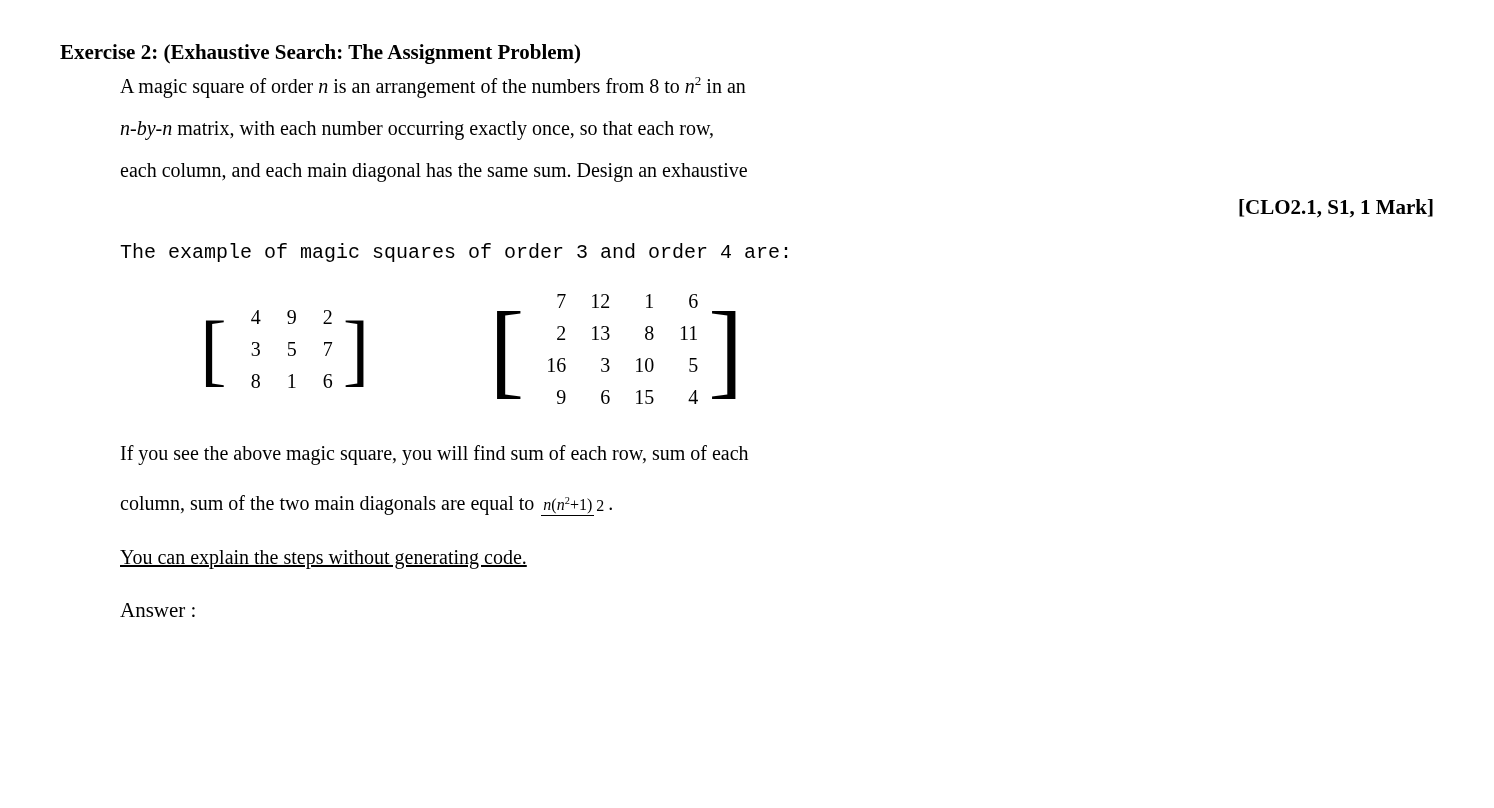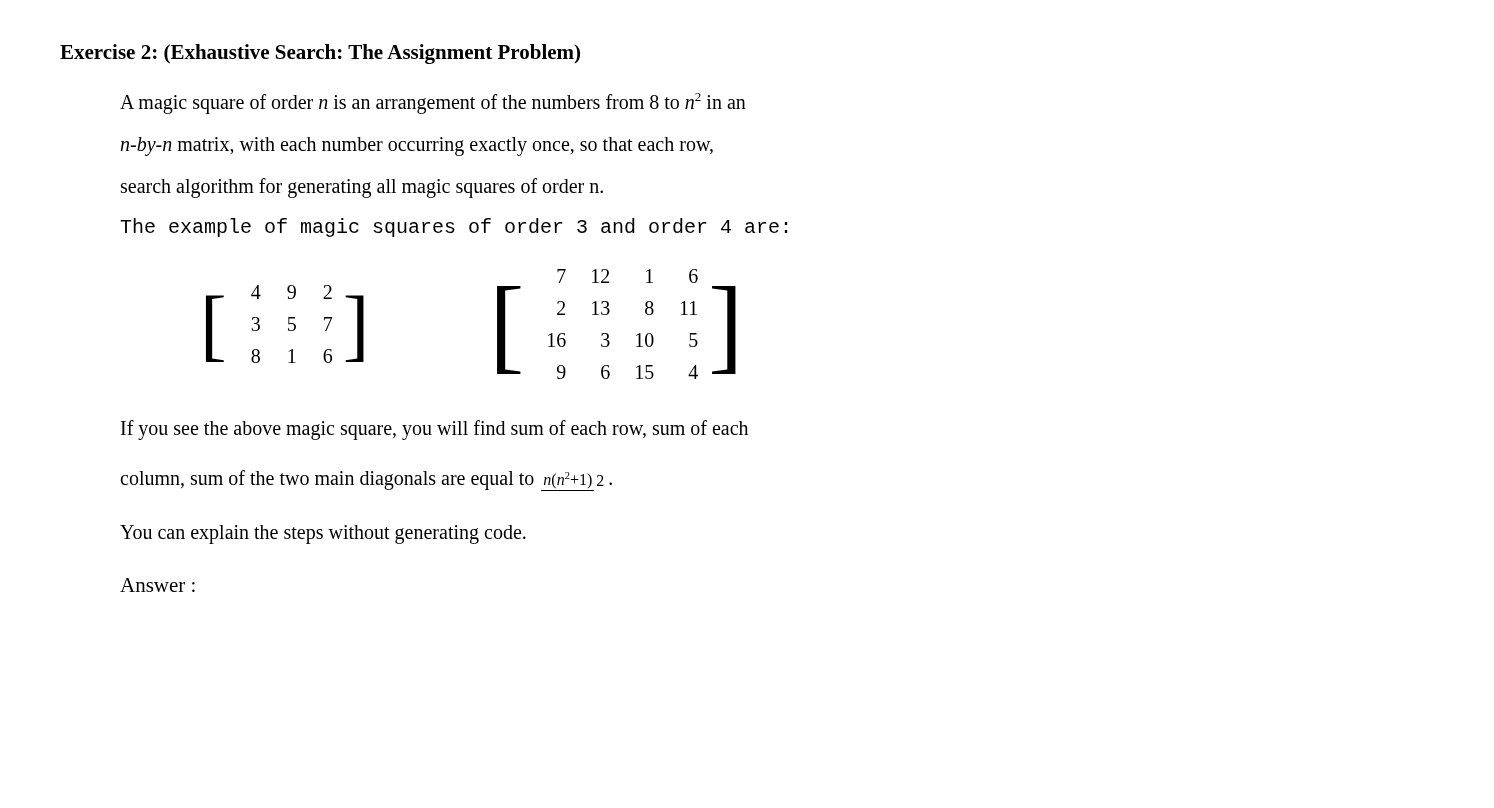--- a/index.html
+++ b/index.html
@@ -14,21 +14,21 @@
       font-size: 20px;
       color: #000000;
       padding: 40px 60px;
       width: 1494px;
       min-height: 808px;
     }
 
     .exercise-title {
       font-weight: bold;
       font-size: 21px;
-      margin-bottom: 20px;
+      margin-bottom: 4px;
     }
 
     .content-block {
       padding-left: 60px;
     }
 
     .paragraph {
       text-align: justify;
       line-height: 1.7;
       margin-bottom: 8px;
@@ -140,20 +140,21 @@
     }
 
     .italic {
       font-style: italic;
     }
 
     .you-can-line {
       margin-top: 20px;
       margin-bottom: 24px;
       line-height: 1.7;
+      text-decoration: underline;
     }
 
     .answer-line {
       font-weight: normal;
       font-size: 21px;
     }
   </style>
 </head>
 <body>
 
@@ -164,23 +165,24 @@
   <div class="content-block">
 
     <div class="paragraph">
       <span>A magic square of order </span><span class="italic">n</span><span> is an arrangement of the numbers from 8 to </span><span class="italic">n</span><sup>2</sup><span> in an</span>
     </div>
 
     <div class="paragraph">
       <span class="italic">n</span><span class="italic">-by-</span><span class="italic">n</span><span> matrix,  with  each  number  occurring  exactly  once,  so  that  each  row,</span>
     </div>
 
-
-    <div class="paragraph">search algorithm for generating all magic squares of order n.</div>
-
+    <div class="paragraph">each column, and each main diagonal has the same sum. Design an exhaustive</div>
+
+
+    <div class="clo-mark">[CLO2.1, S1, 1 Mark]</div>
 
     <div class="example-line">The example of magic squares of order 3 and order 4 are:</div>
 
     <div class="matrices-row">
 
       <div class="matrix-container">
         <div class="matrix-bracket-left">[</div>
         <div class="matrix-content">
           <div class="matrix-row-data">
             <span class="matrix-cell">4</span>

